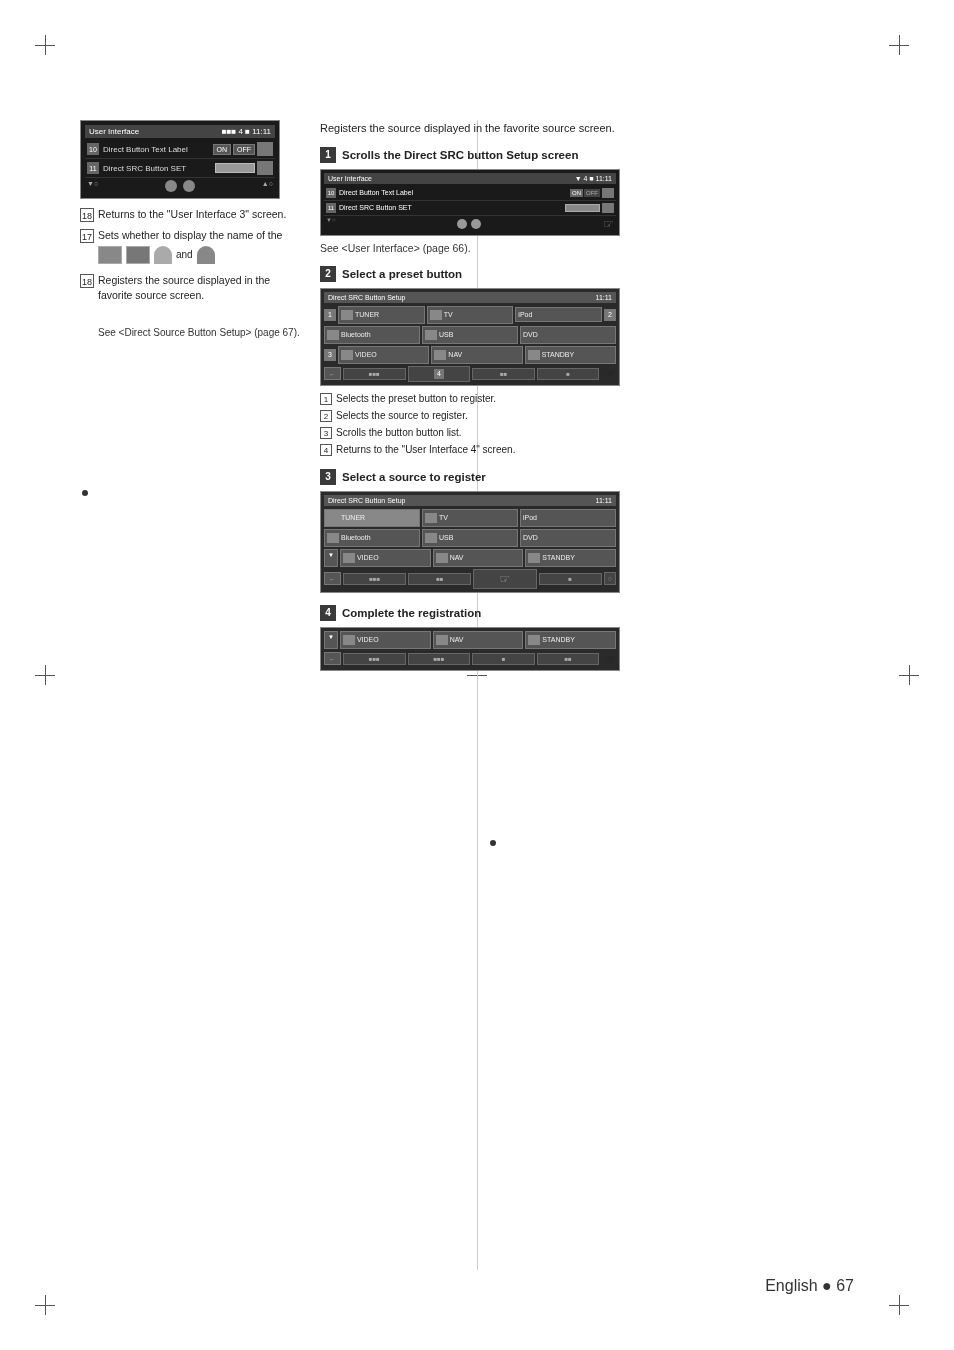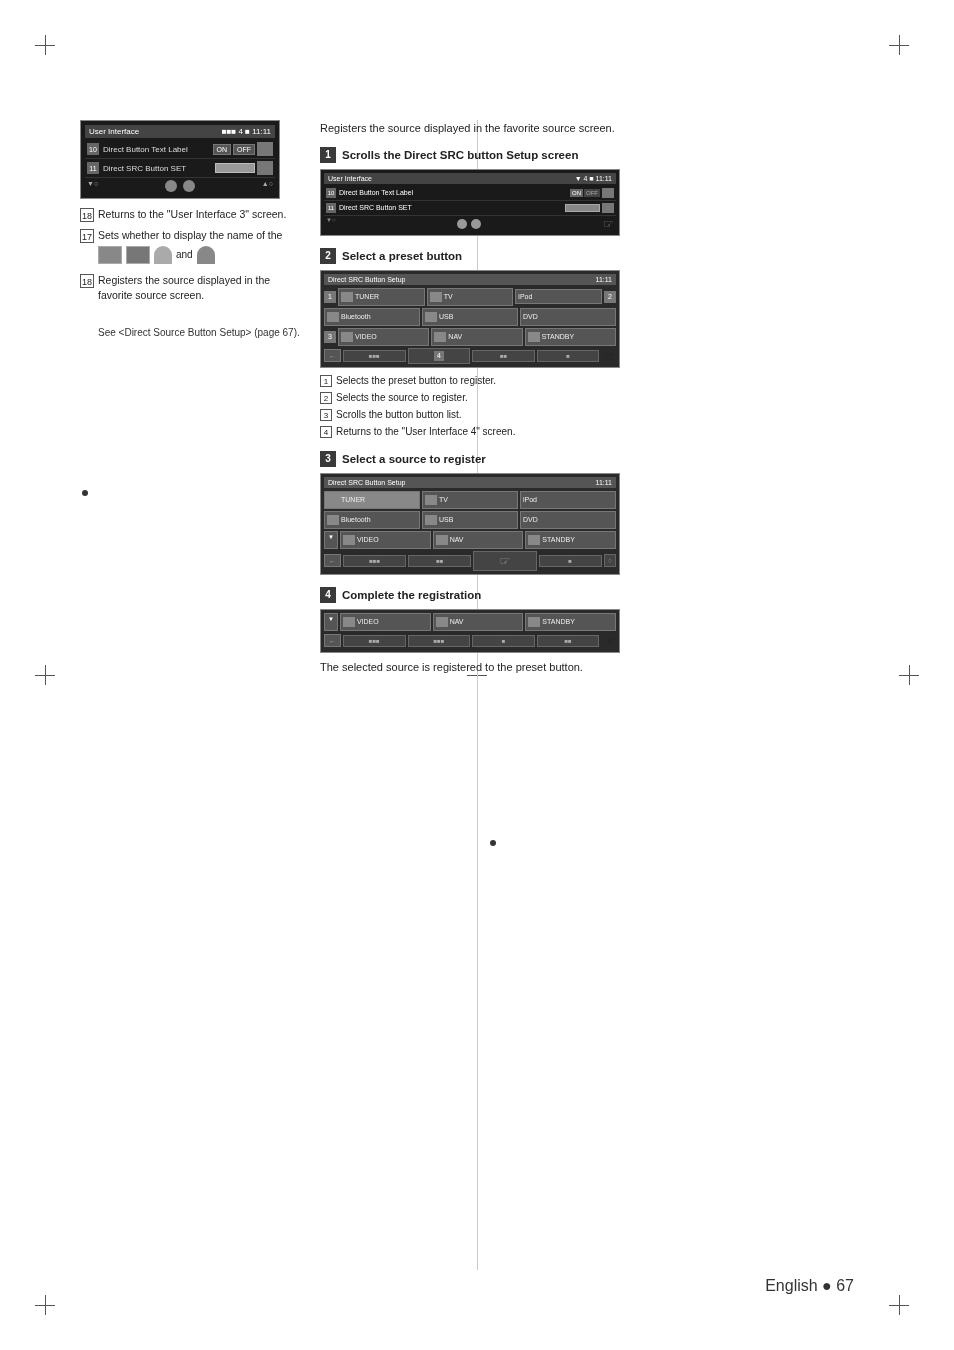--- a/index.html
+++ b/index.html
@@ -554,20 +554,21 @@
         <div class="small-screen-bottom">
           <span>▼○</span>
           <div style="display:flex;align-items:center;gap:4px;">
             <div style="width:10px;height:10px;background:#999;border-radius:50%;"></div>
             <div style="width:10px;height:10px;background:#999;border-radius:50%;"></div>
           </div>
           <span style="font-size:12px;">☞</span>
         </div>
       </div>
 
+      <div class="step-see">See &lt;User Interface&gt; (page 66).</div>
     </div>
 
     <div class="step-block">
       <div class="step-title-row">
         <div class="step-num">2</div>
         <div class="step-title">Select a preset button</div>
       </div>
 
       <div class="src-screen">
         <div class="src-header">
@@ -740,17 +741,16 @@
         <div style="display:flex;align-items:center;gap:2px;">
           <div style="background:#555;border:1px solid #777;padding:2px 4px;font-size:7px;color:#aaa;">←</div>
           <div class="src-bottom-btn">■■■</div>
           <div class="src-bottom-btn">■■■</div>
           <div class="src-bottom-btn">■</div>
           <div class="src-bottom-btn">■■</div>
           <div style="font-size:14px;margin-left:2px;">☞</div>
         </div>
       </div>
 
-      <div style="font-size:11px;line-height:1.5;margin-top:4px;color:#222;">The selected source is registered to the preset button.</div>
     </div>
 
   </div>
 </div>
 
 </body></html>

